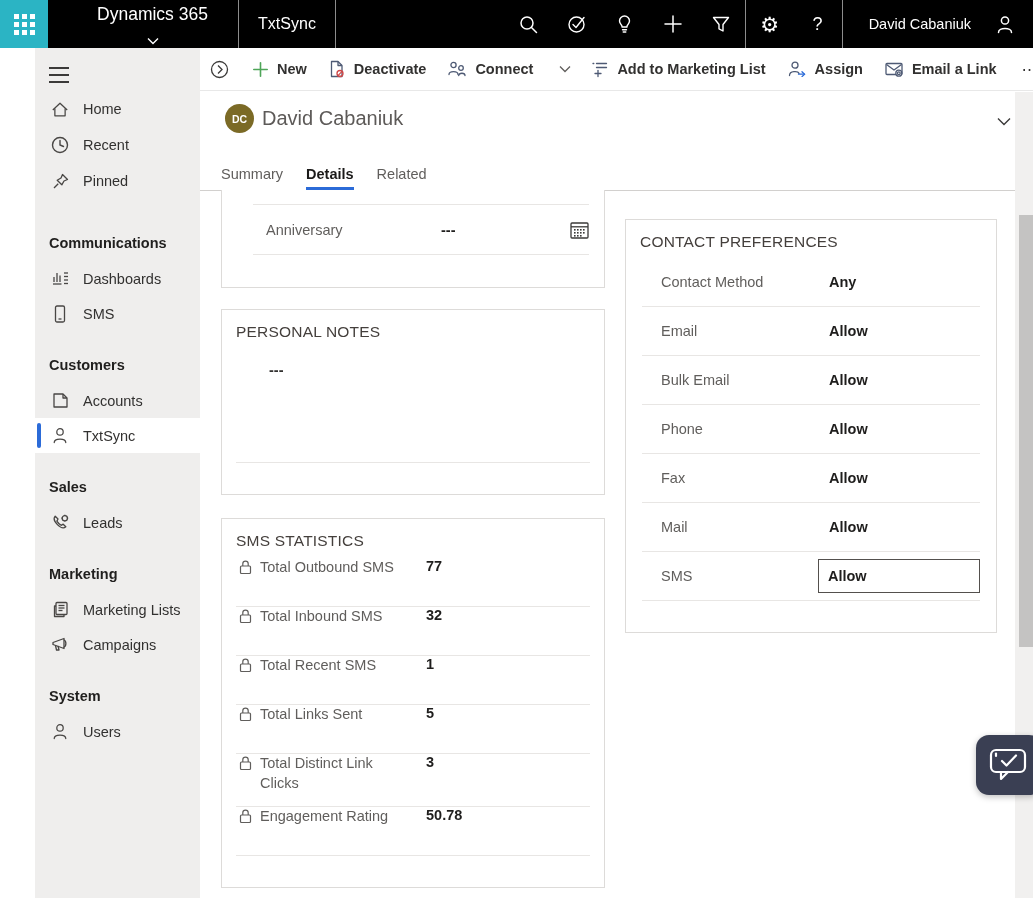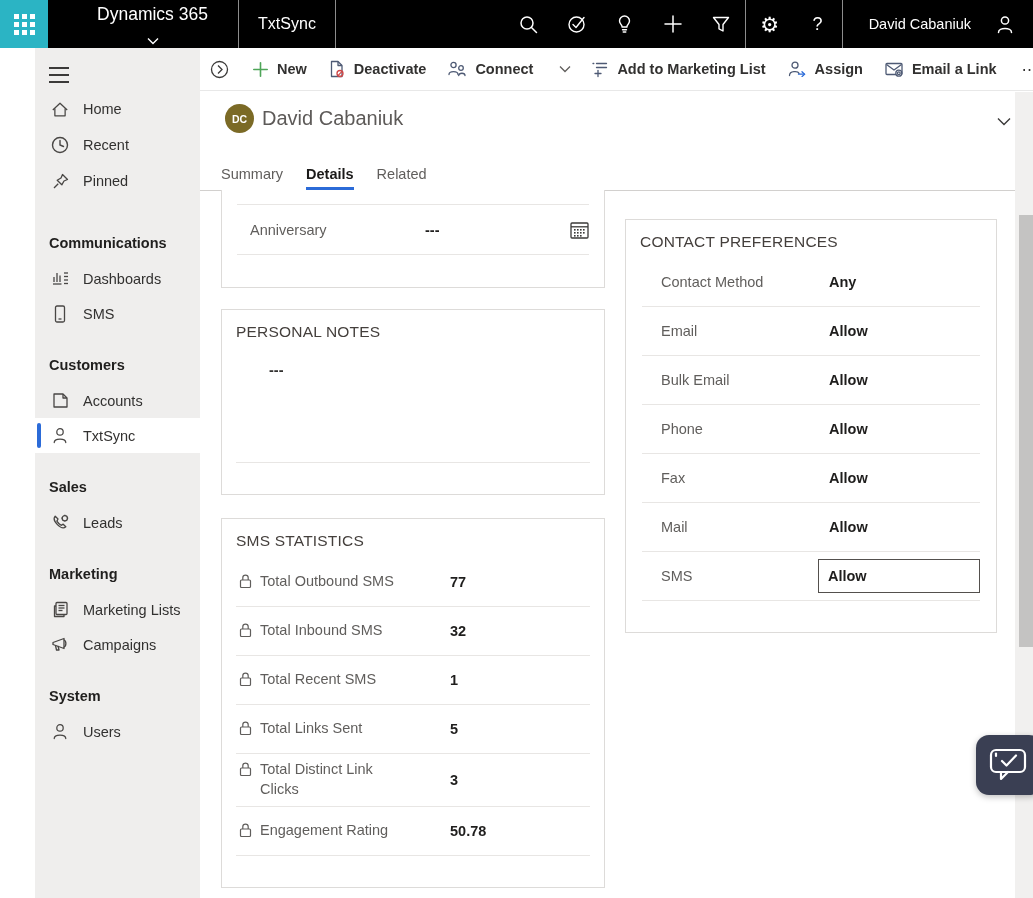--- a/index.html
+++ b/index.html
@@ -54,34 +54,34 @@
   .tabs { position:absolute; left:0; top:112px; right:0; height:31px; background:#fff; border-bottom:1px solid #d2d0ce; display:flex; align-items:stretch; padding-left:21px; gap:23px; font-size:14.5px; }
   .tab { display:flex; align-items:center; color:#605e5c; border-bottom:3px solid transparent; cursor:pointer; }
   .tab.active { color:#1b1a19; font-weight:bold; border-bottom-color:#2b6bd8; }
 
   .body { position:absolute; left:0; top:143px; right:0; bottom:0; background:#fff; }
 
   
   .card { position:absolute; background:#fff; border:1px solid #dddbd9; }
   .card-title { margin:13px 14px 0; font-size:15.5px; color:#443f3c; letter-spacing:0.2px; }
 
-  .card-anniv { left:21px; top:-1px; width:384px; height:98px; border-top:none; }
+  .card-anniv { left:21px; top:-1px; width:384px; height:98px; border-top:none;padding-left:16px; }
   .c1-topline { margin:14px 15px 0; border-top:1px solid #e8e6e4; }
   .c1-row { margin:0 15px; height:50px; display:flex; align-items:center; border-bottom:1px solid #e8e6e4; }
   .c1-label { padding-left:13px; width:188px; font-size:14.5px; color:#605e5c; }
   .c1-value { font-size:14.5px; font-weight:600; color:#201f1e; }
   .c1-cal { margin-left:auto; color:#3b3a39; display:flex; cursor:pointer; }
 
   .card-notes { left:21px; top:118px; width:384px; height:186px; }
   .pn-value { margin:21px 0 0 47px; font-size:14.5px; font-weight:600; color:#323130; }
   .pn-divider { position:absolute; left:14px; right:14px; bottom:31px; border-top:1px solid #e8e6e4; }
 
   .card-sms { left:21px; top:327px; width:384px; height:370px; }
   .stat-rows { margin:8px 14px 0; }
-  .stat-row { min-height:49px; display:flex; align-items:center; border-bottom:1px solid #e8e6e4;gap:24px; }
+  .stat-row { min-height:49px; display:flex; align-items:flex-start; border-bottom:1px solid #e8e6e4; }
   .stat-label { display:flex; align-items:flex-start; gap:8px; width:190px; padding-left:3px; font-size:14.5px; color:#605e5c; line-height:1.35; }
   .stat-label .lock { margin-top:2px; color:#605e5c; flex:0 0 auto; display:flex; }
   .stat-label span { max-width:150px; }
   .stat-value { font-size:14.5px; font-weight:bold; color:#1f1e1d; }
   .stat-row.tall { min-height:53px; }
 
   .card-prefs { left:425px; top:28px; width:372px; height:414px; }
   .pref-rows { margin:7px 16px 0; }
   .pref-row { height:49px; display:flex; align-items:center; border-bottom:1px solid #e8e6e4; padding-left:19px; }
   .pref-label { width:168px; font-size:14.5px; color:#605e5c; }

